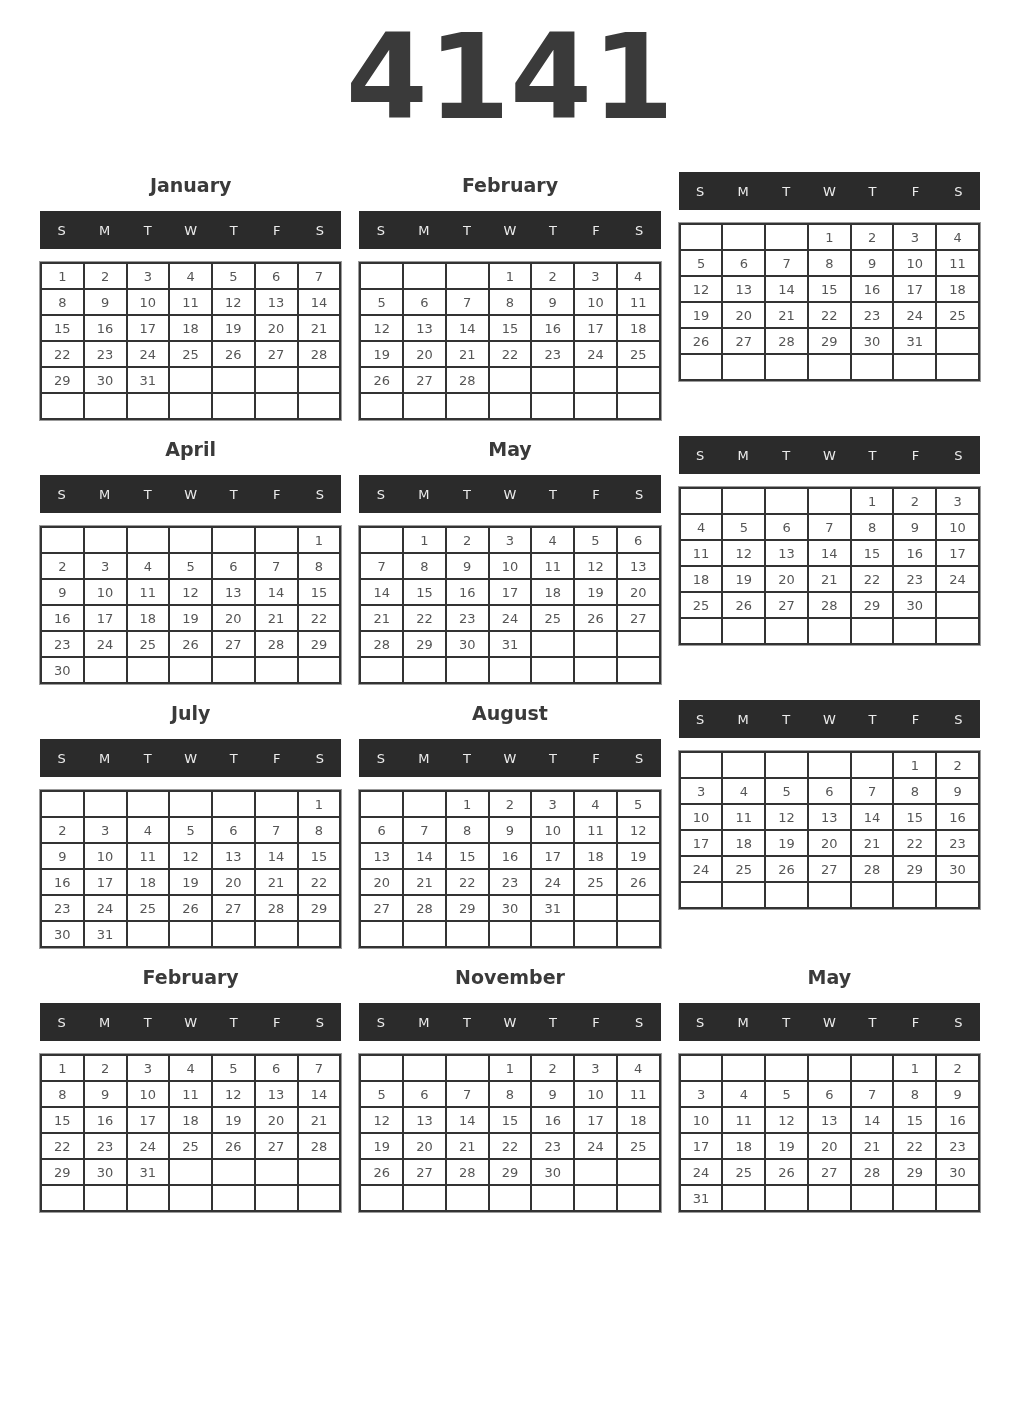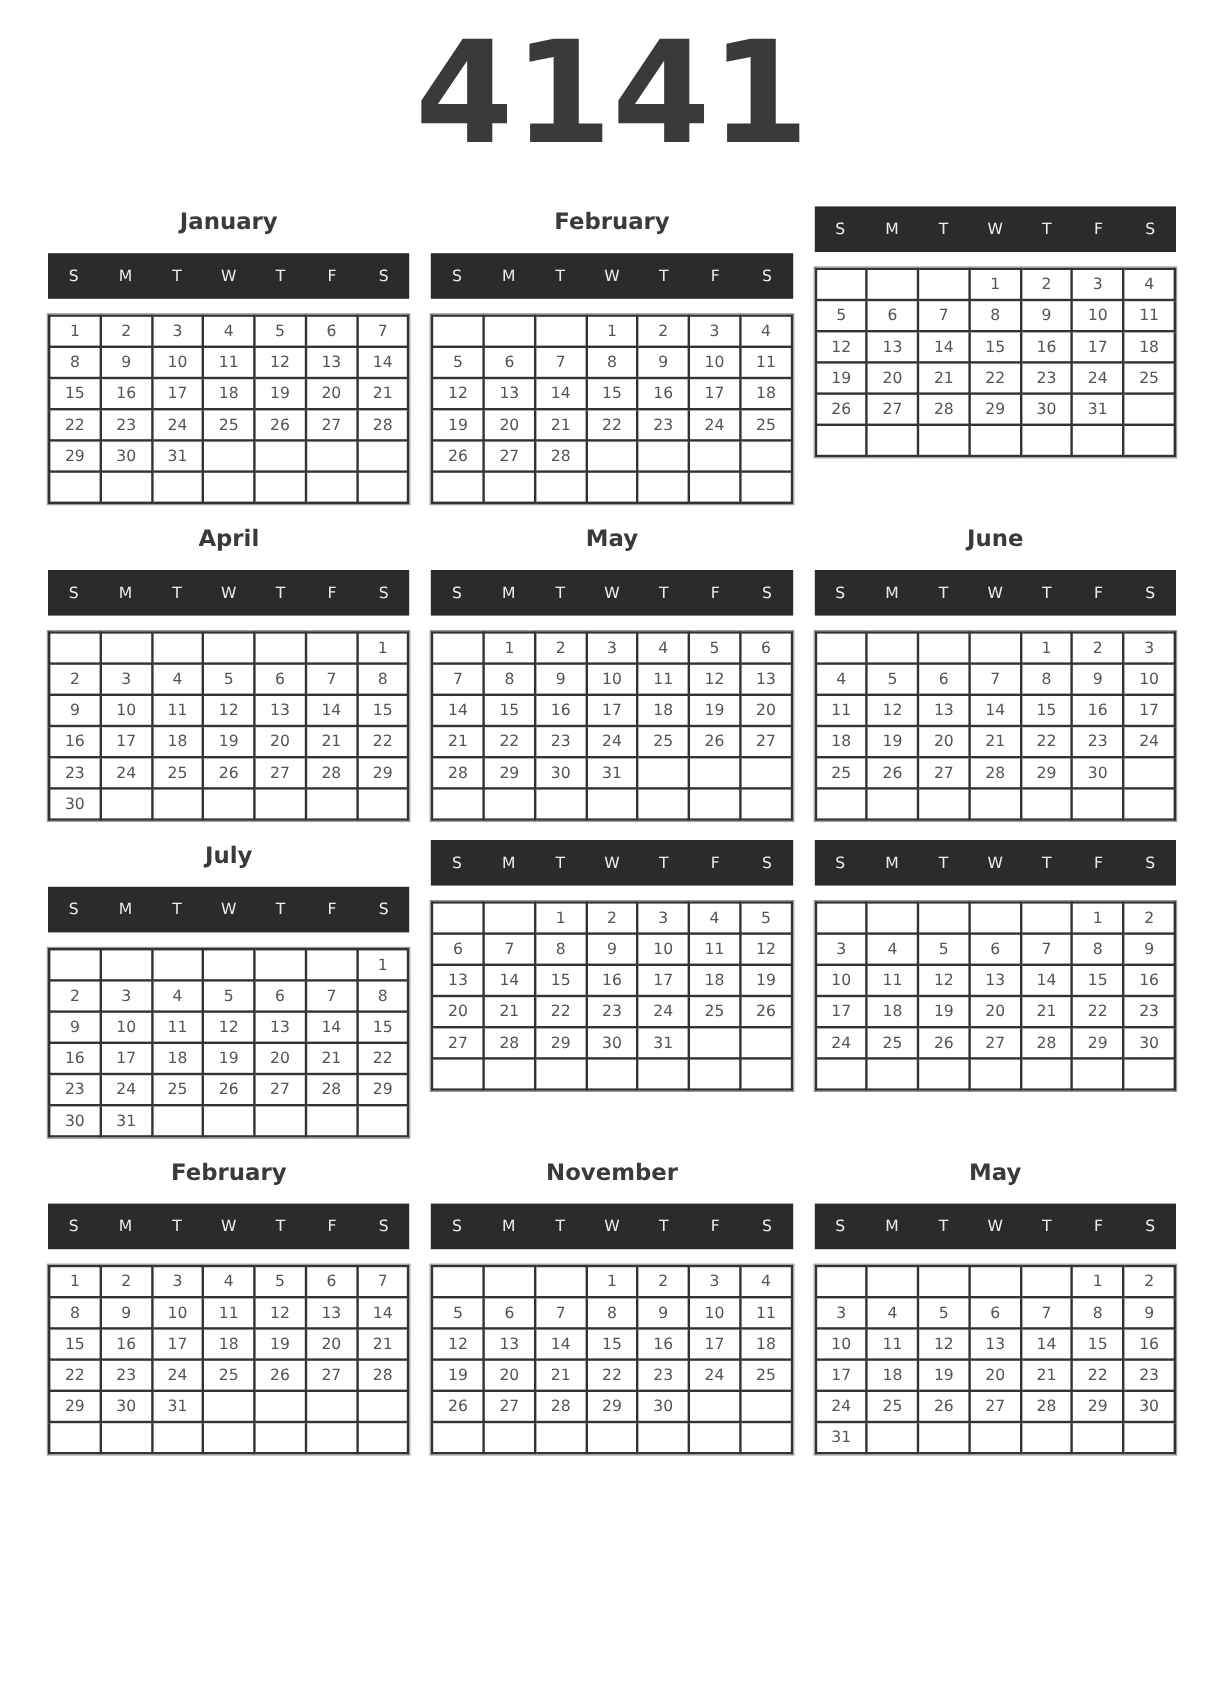--- a/index.html
+++ b/index.html
@@ -425,21 +425,20 @@
               <td></td>
               <td></td>
               <td></td>
               <td></td>
             </tr>
           </tbody>
         </table>
   </section>
 
   <section class="month">
-    <h2 class="month-title">June</h2>
     <div class="weekday-row">
           <span class="weekday-cell">S</span>
           <span class="weekday-cell">M</span>
           <span class="weekday-cell">T</span>
           <span class="weekday-cell">W</span>
           <span class="weekday-cell">T</span>
           <span class="weekday-cell">F</span>
           <span class="weekday-cell">S</span>
         </div>
     <table class="month-table">
@@ -567,20 +566,21 @@
               <td></td>
               <td></td>
               <td></td>
               <td></td>
             </tr>
           </tbody>
         </table>
   </section>
 
   <section class="month">
+    <h2 class="month-title">August</h2>
     <div class="weekday-row">
           <span class="weekday-cell">S</span>
           <span class="weekday-cell">M</span>
           <span class="weekday-cell">T</span>
           <span class="weekday-cell">W</span>
           <span class="weekday-cell">T</span>
           <span class="weekday-cell">F</span>
           <span class="weekday-cell">S</span>
         </div>
     <table class="month-table">

